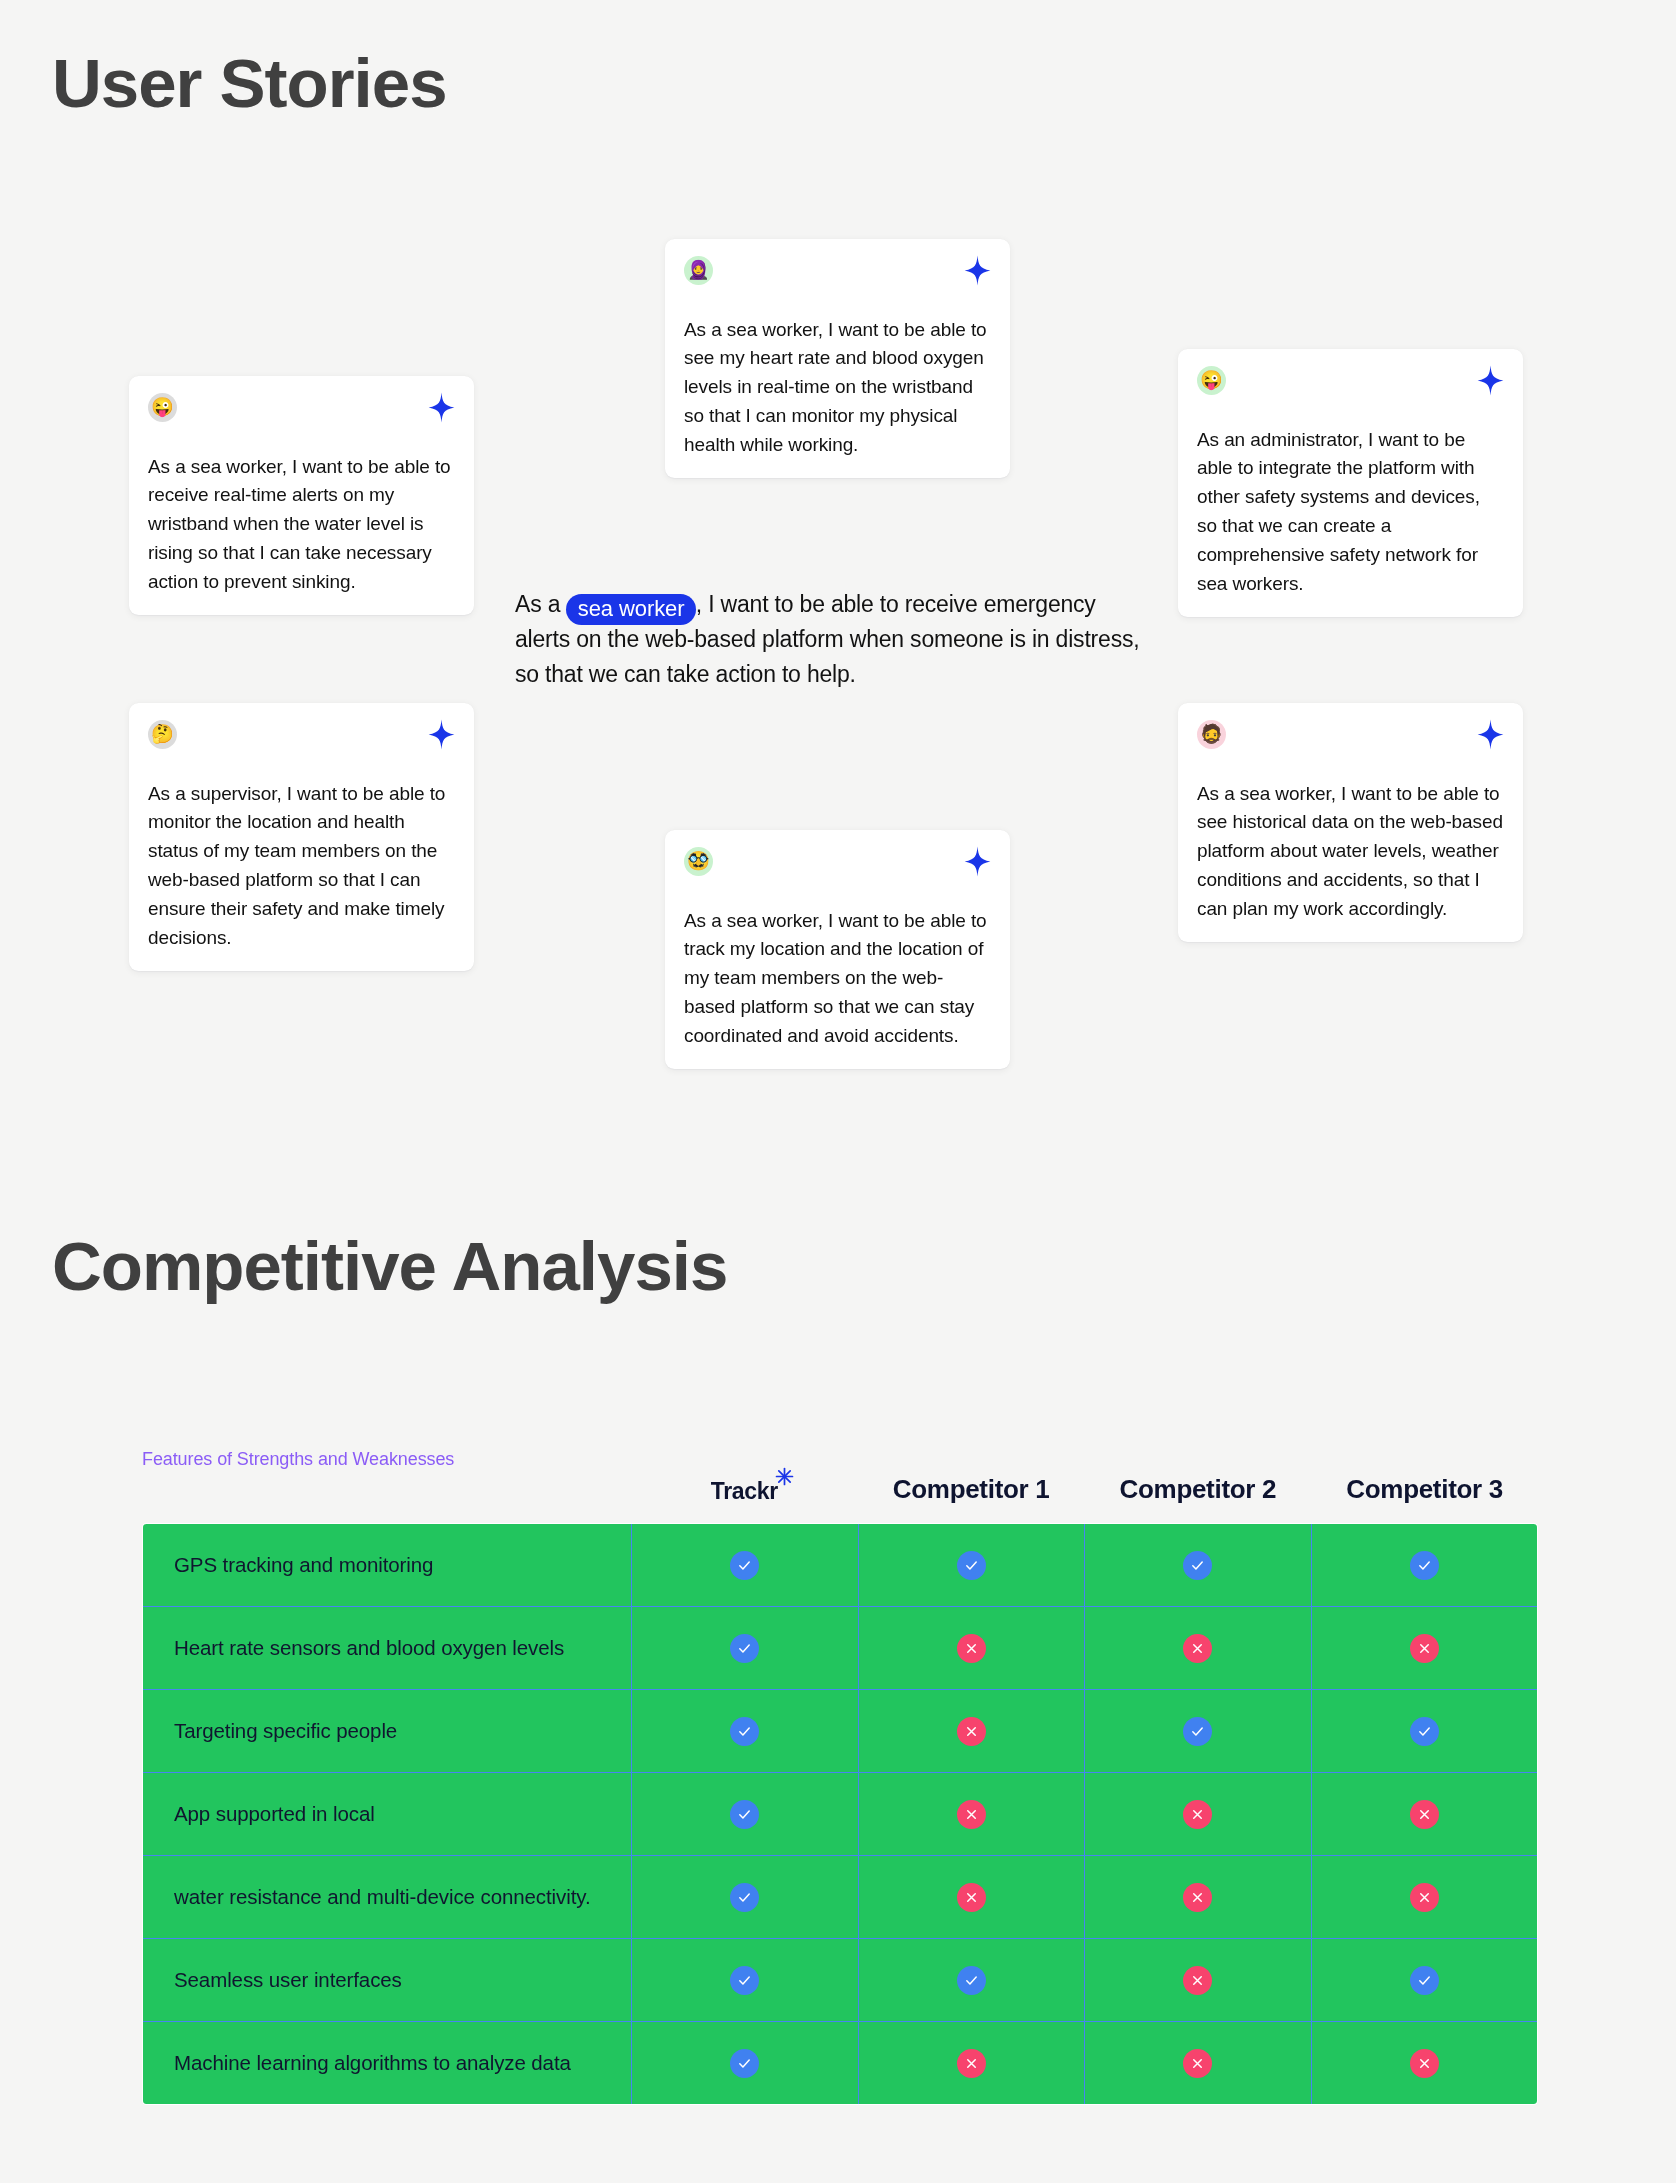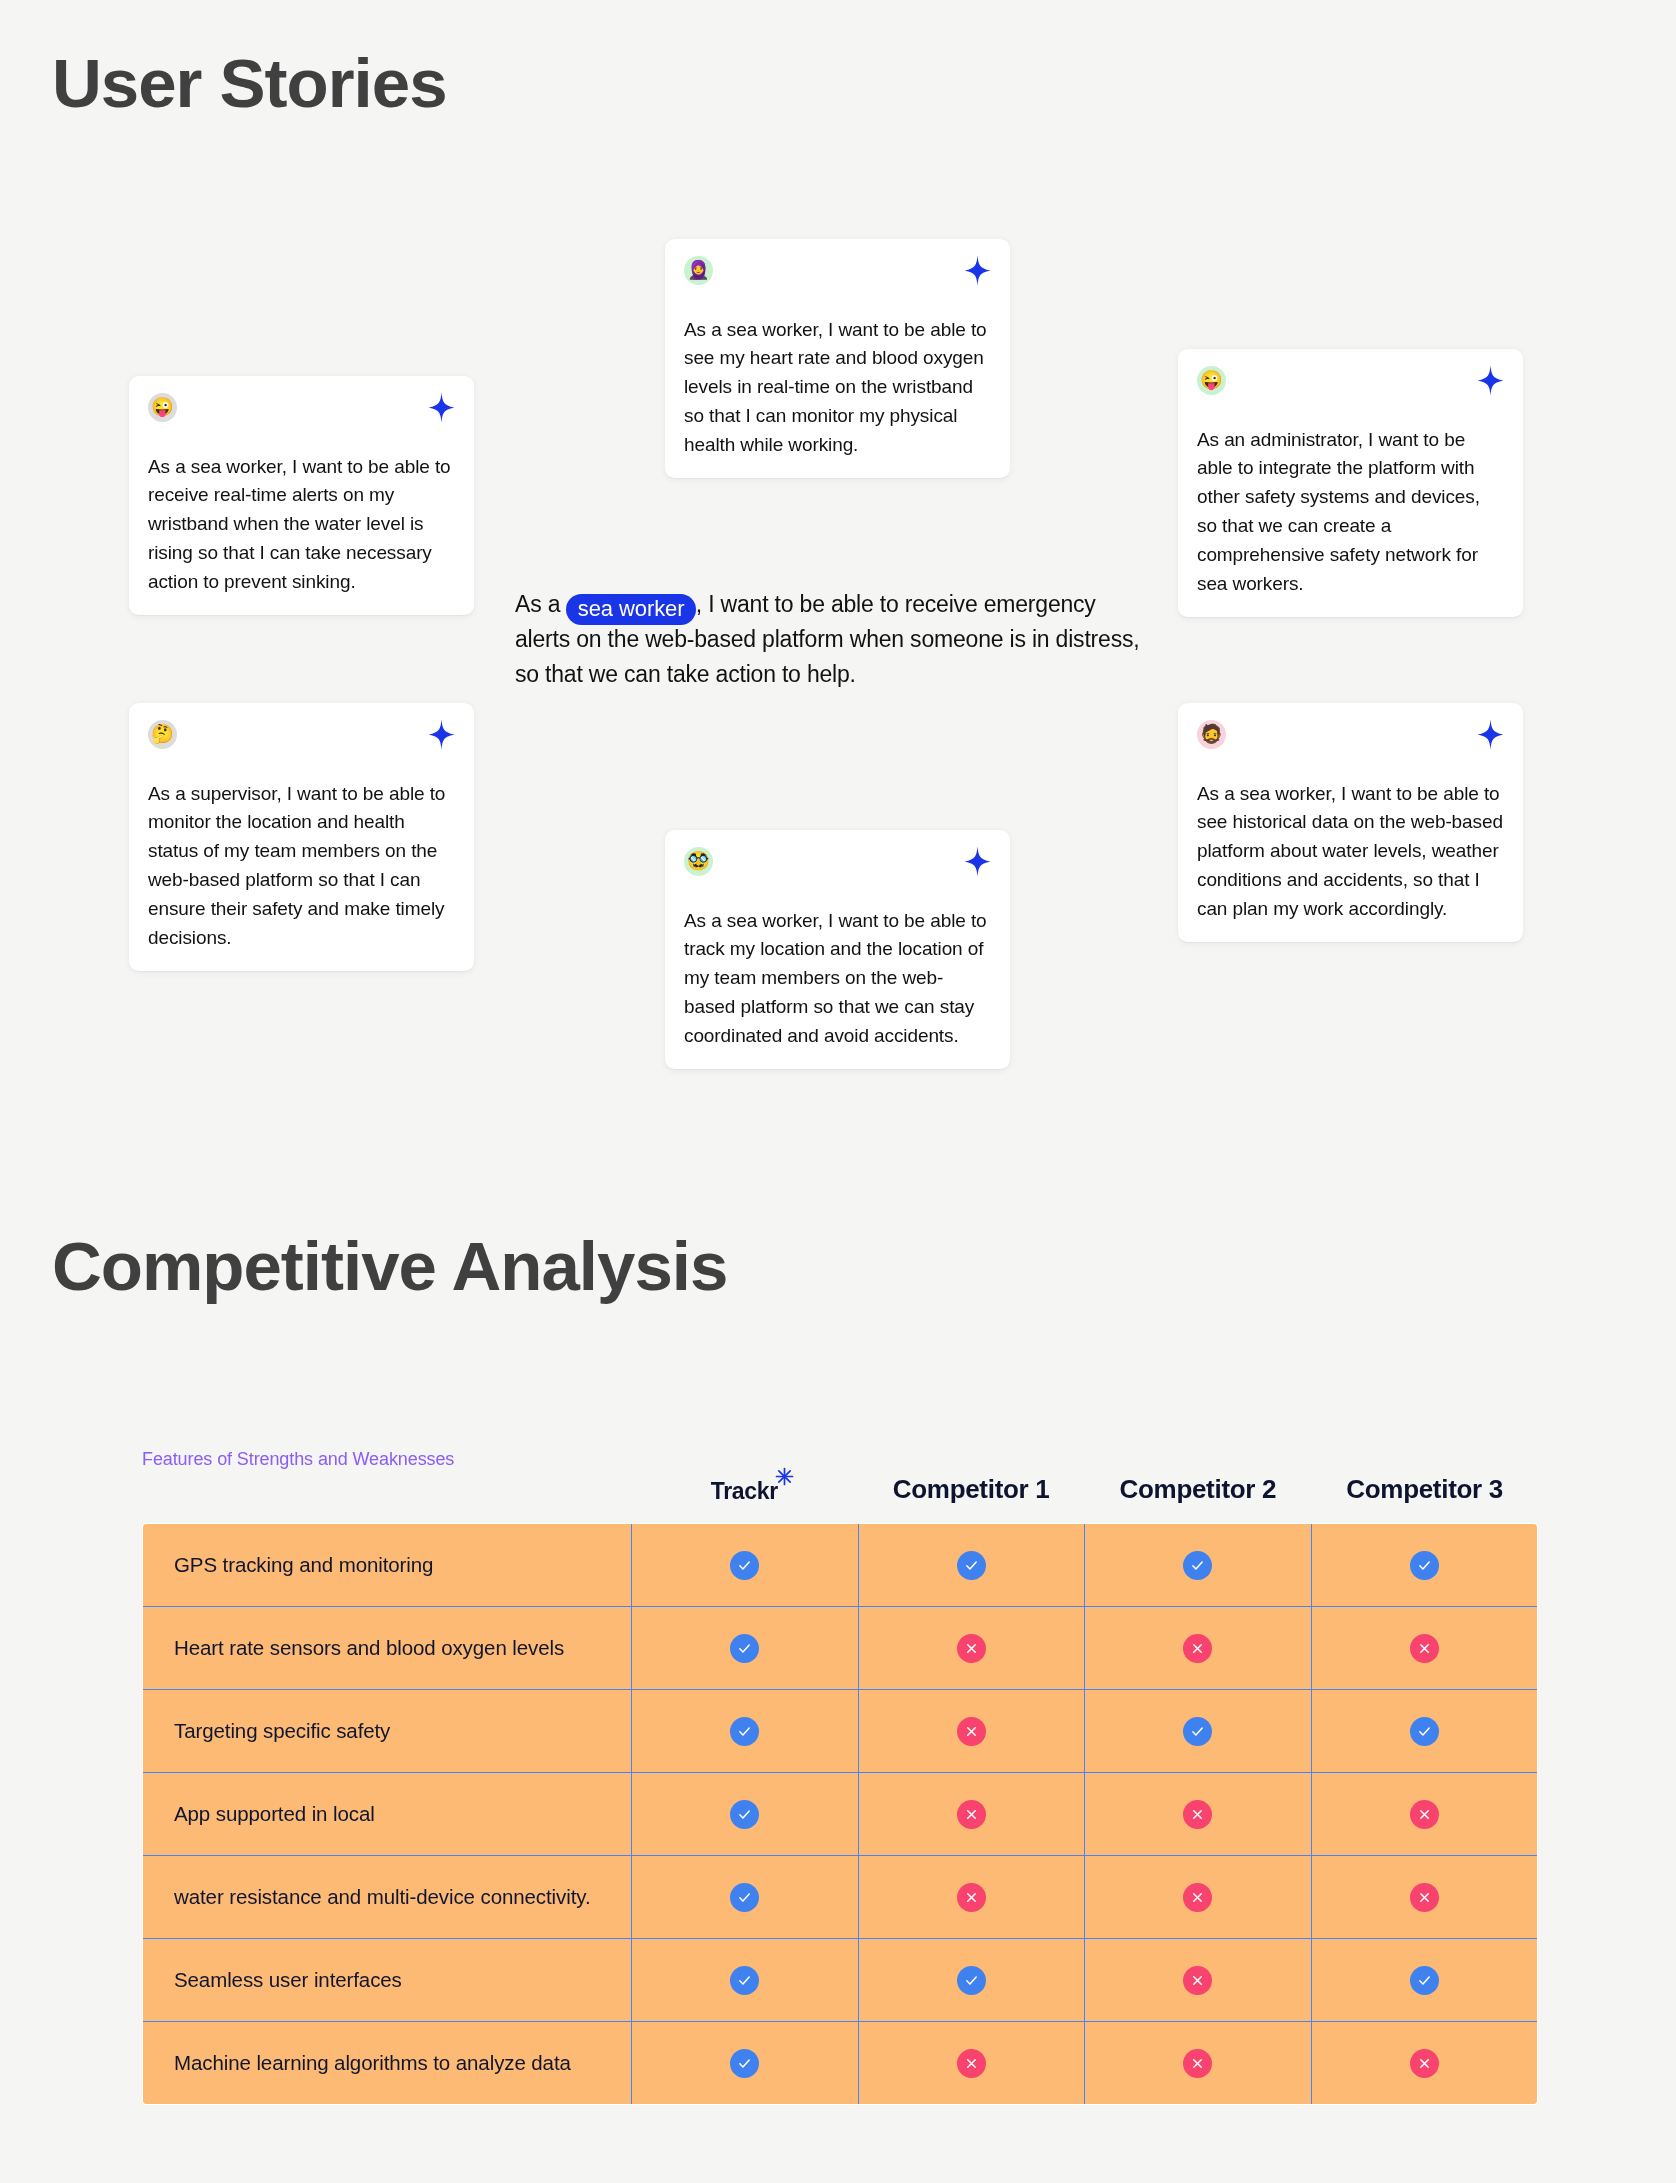--- a/index.html
+++ b/index.html
@@ -182,21 +182,21 @@
     border-collapse: collapse;
     background: #FFFFFF;
     border-radius: 4.4px;
     overflow: hidden;
     border: 1.3px solid #4785F2;
     table-layout: fixed;
   }
   .ca-table td {
     border: 1.3px solid #4785F2;
     height: 83px;
-    background: #fdba74;
+    background: #22c55e;
     vertical-align: middle;
   }
   .ca-table td.feature-cell {
     width: 489px;
     padding-left: 31px;
     font-family: "Liberation Sans", sans-serif;
     font-size: 20.5px;
     color: #10162F;
     letter-spacing: -0.1px;
     line-height: 1.35;
@@ -377,21 +377,21 @@
                   <path d="M6 6 L18 18 M18 6 L6 18" fill="none" stroke="#FFFFFF" stroke-width="2.4" stroke-linecap="round"></path>
                 </svg>
               </span></td>
             <td class="mark-cell"><span class="mark no">
                 <svg viewBox="0 0 24 24" aria-hidden="true">
                   <path d="M6 6 L18 18 M18 6 L6 18" fill="none" stroke="#FFFFFF" stroke-width="2.4" stroke-linecap="round"></path>
                 </svg>
               </span></td>
           </tr>
           <tr>
-            <td class="feature-cell">Targeting specific safety</td>
+            <td class="feature-cell">Targeting specific people</td>
             <td class="mark-cell"><span class="mark yes">
                 <svg viewBox="0 0 24 24" aria-hidden="true">
                   <path d="M4.5 12.5 L9.5 17.5 L19.5 6.5" fill="none" stroke="#FFFFFF" stroke-width="2.4" stroke-linecap="round" stroke-linejoin="round"></path>
                 </svg>
               </span></td>
             <td class="mark-cell"><span class="mark no">
                 <svg viewBox="0 0 24 24" aria-hidden="true">
                   <path d="M6 6 L18 18 M18 6 L6 18" fill="none" stroke="#FFFFFF" stroke-width="2.4" stroke-linecap="round"></path>
                 </svg>
               </span></td>

